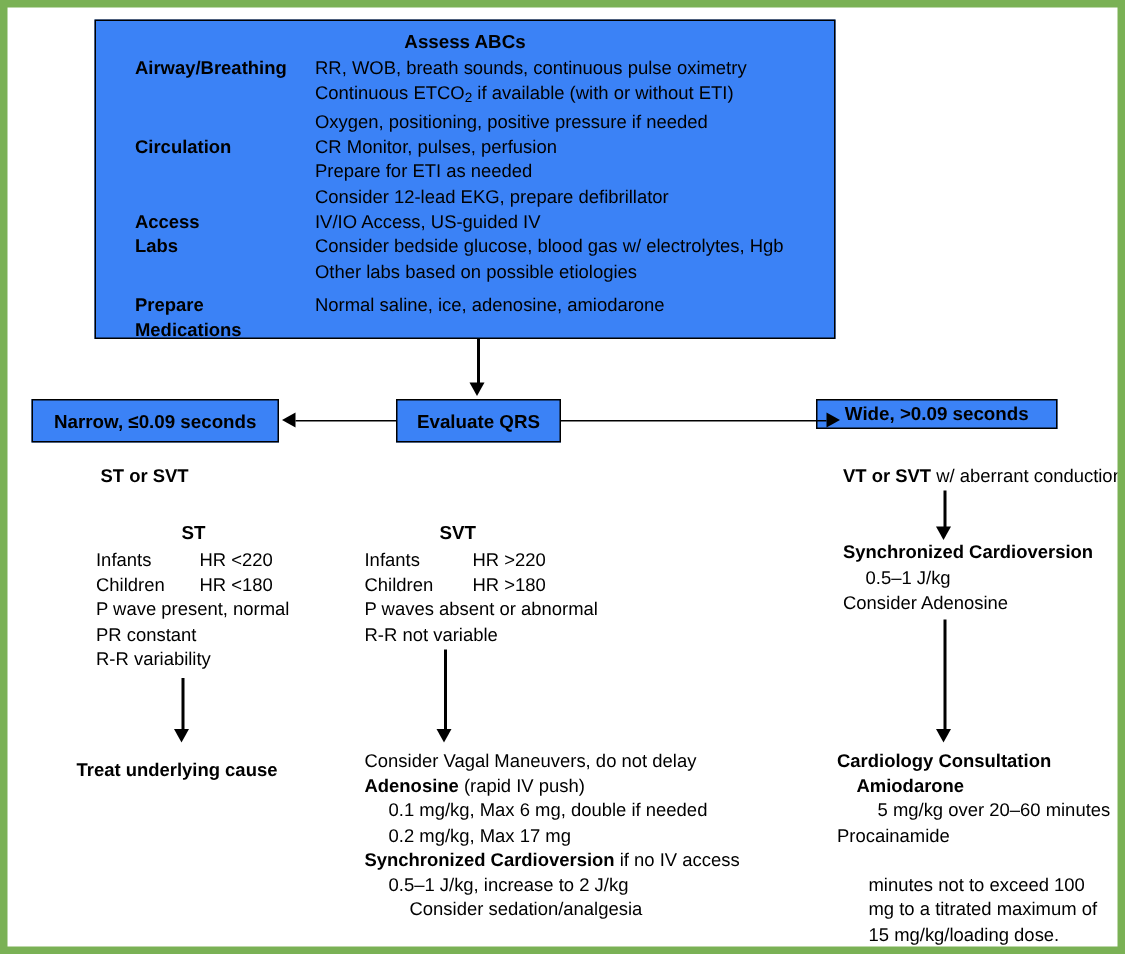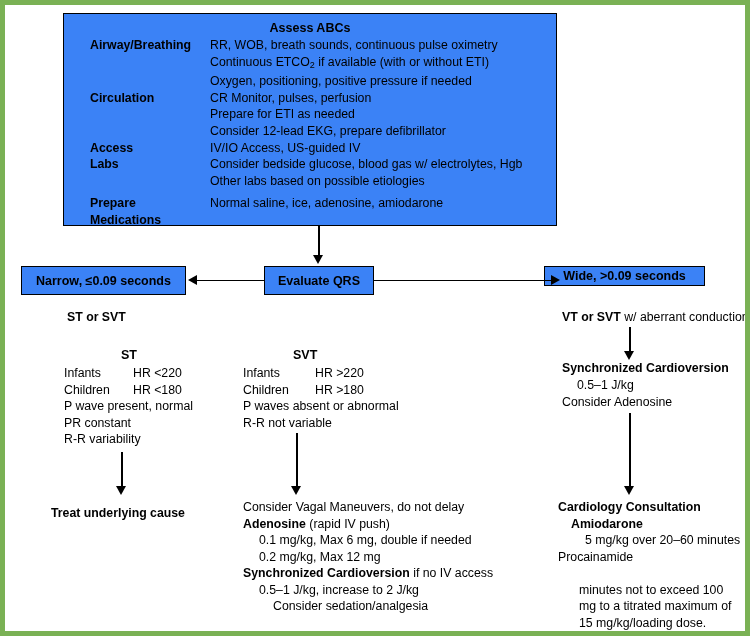--- a/index.html
+++ b/index.html
@@ -230,21 +230,21 @@
   </div>
   <div class="txt" style="left:238px; top:393px;">P waves absent or abnormal</div>
   <div class="txt" style="left:238px; top:409.5px;">R-R not variable</div>
 
   <div class="vline" style="left:291px; top:428px; height:55px;"></div>
   <div class="arrow-down" style="left:286.2px; top:481px;"></div>
 
   <div class="txt" style="left:238px; top:494px;">Consider Vagal Maneuvers, do not delay</div>
   <div class="txt" style="left:238px; top:510.5px;"><span class="b">Adenosine</span><span> (rapid IV push)</span></div>
   <div class="txt" style="left:254px; top:527px;">0.1 mg/kg, Max 6 mg, double if needed</div>
-  <div class="txt" style="left:254px; top:543.5px;">0.2 mg/kg, Max 12 mg</div>
+  <div class="txt" style="left:254px; top:543.5px;">0.2 mg/kg, Max 17 mg</div>
   <div class="txt" style="left:238px; top:560px;"><span class="b">Synchronized Cardioversion</span><span> if no IV access</span></div>
   <div class="txt" style="left:254px; top:576.5px;">0.5–1 J/kg, increase to 2 J/kg</div>
   <div class="txt" style="left:268px; top:593px;">Consider sedation/analgesia</div>
 
   <div class="txt b" style="left:557px; top:355px;">Synchronized Cardioversion</div>
   <div class="txt" style="left:572px; top:372px;">0.5–1 J/kg</div>
   <div class="txt" style="left:557px; top:388.5px;">Consider Adenosine</div>
 
   <div class="vline" style="left:624px; top:408px; height:75px;"></div>
   <div class="arrow-down" style="left:619.2px; top:481px;"></div>

